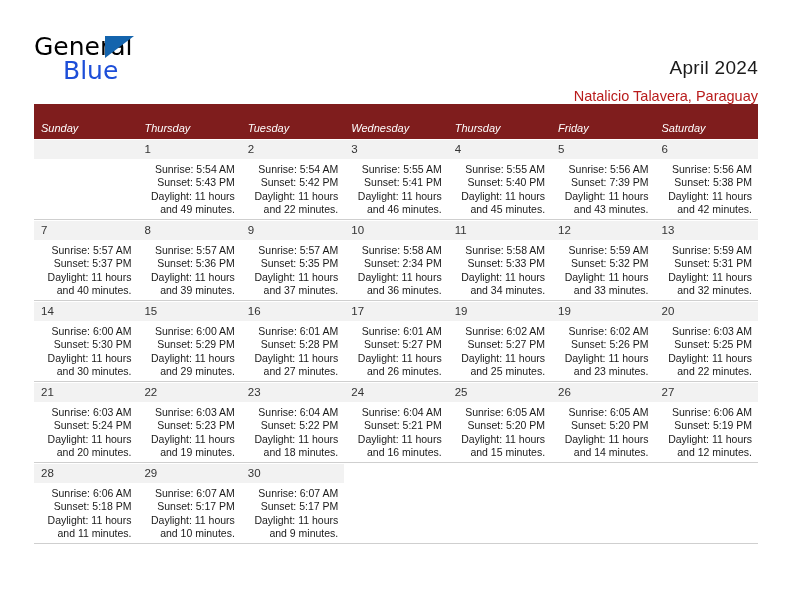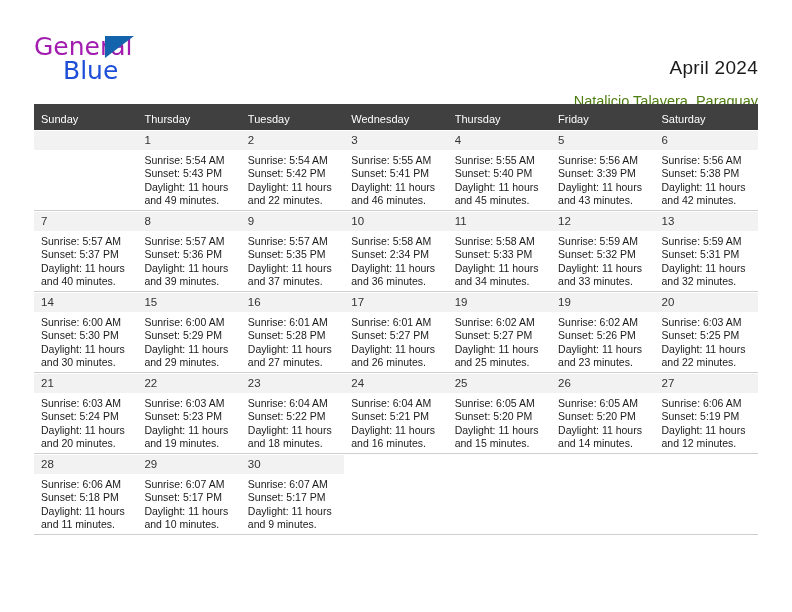--- a/index.html
+++ b/index.html
@@ -35,21 +35,21 @@
     top: 4px;
     width: 190px;
     height: 56px;
   }
   .logo-general {
     position: absolute;
     left: 0;
     top: 0;
     font-size: 25px;
     letter-spacing: 0px;
-    color: #a21caf;
+    color: #000000;
     font-family: "DejaVu Sans", sans-serif;
     font-weight: 400;
   }
   .logo-triangle {
     position: absolute;
     left: 71px;
     top: 4px;
     width: 0;
     height: 0;
     border-left: 29px solid #1464ad;
@@ -83,43 +83,43 @@
     font-size: 19px;
     font-weight: 400;
     color: #1a1a1a;
     line-height: 34px;
     letter-spacing: 0.3px;
     margin-top: 23px;
   }
   .cal-subtitle {
     font-size: 14.5px;
     font-weight: 400;
-    color: #4d7c0f;
+    color: #b91c1c;
     line-height: 22px;
-    margin-top: 5px;
   }
 
   
   .calendar {
     position: absolute;
     left: 34px;
     top: 104px;
     width: 724px;
     border-collapse: collapse;
     table-layout: fixed;
   }
   .calendar th {
-    background: #404040;
+    background: #7f1d1d;
     color: #ffffff;
     font-size: 11px;
     font-weight: 400;
     text-align: left;
-    padding: 9px 0 5px 7px;
+    padding: 18px 0 5px 7px;
     height: 11px;
     border: none;
+    font-style: italic;
   }
   .calendar td {
     vertical-align: top;
     height: 80px;
     padding: 0;
     border: none;
     background: #ffffff;
   }
   .cell-inner {
     position: relative;
@@ -133,20 +133,21 @@
     padding-left: 7px;
     font-size: 11.5px;
     color: #333333;
     border-top: 1px solid #ffffff;
   }
   .info {
     padding: 4px 6px 0 7px;
     font-size: 10.5px;
     line-height: 13.4px;
     color: #1a1a1a;
+    text-align: right;
   }
   .info div {
     white-space: nowrap;
   }
   .row-sep td {
     height: 1px;
     padding: 0;
     background: #cfcfcf;
   }
   .cell-blank .daynum-bar {
@@ -244,21 +245,21 @@
                 <div>Daylight: 11 hours</div>
                 <div>and 45 minutes.</div>
               </div>
             </div>
           </td>
           <td>
             <div class="cell-inner">
               <div class="daynum-bar">5</div>
               <div class="info">
                 <div>Sunrise: 5:56 AM</div>
-                <div>Sunset: 3:39 PM</div>
+                <div>Sunset: 7:39 PM</div>
                 <div>Daylight: 11 hours</div>
                 <div>and 43 minutes.</div>
               </div>
             </div>
           </td>
           <td>
             <div class="cell-inner">
               <div class="daynum-bar">6</div>
               <div class="info">
                 <div>Sunrise: 5:56 AM</div>

